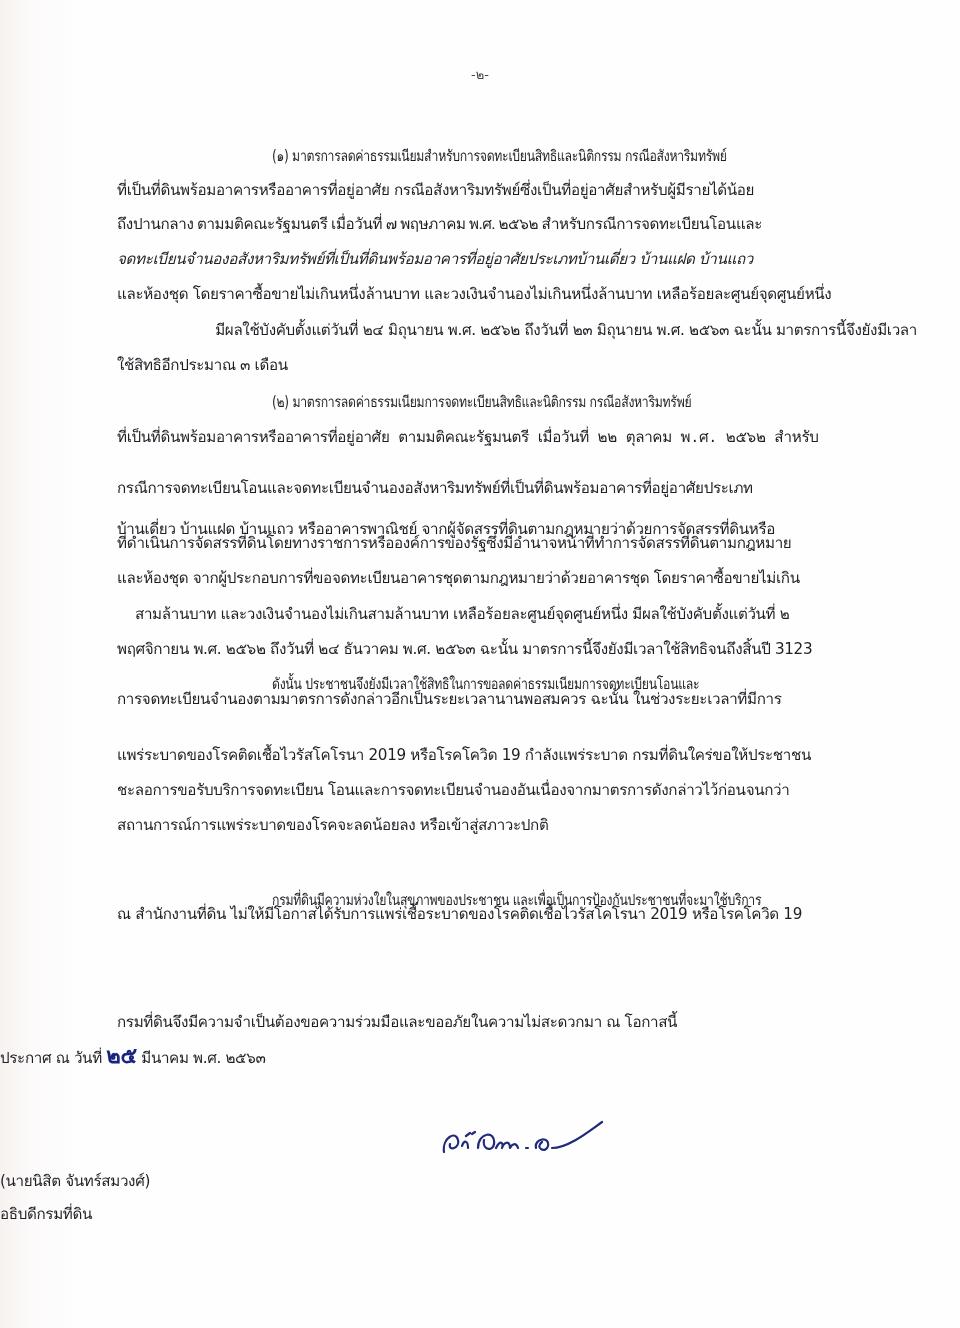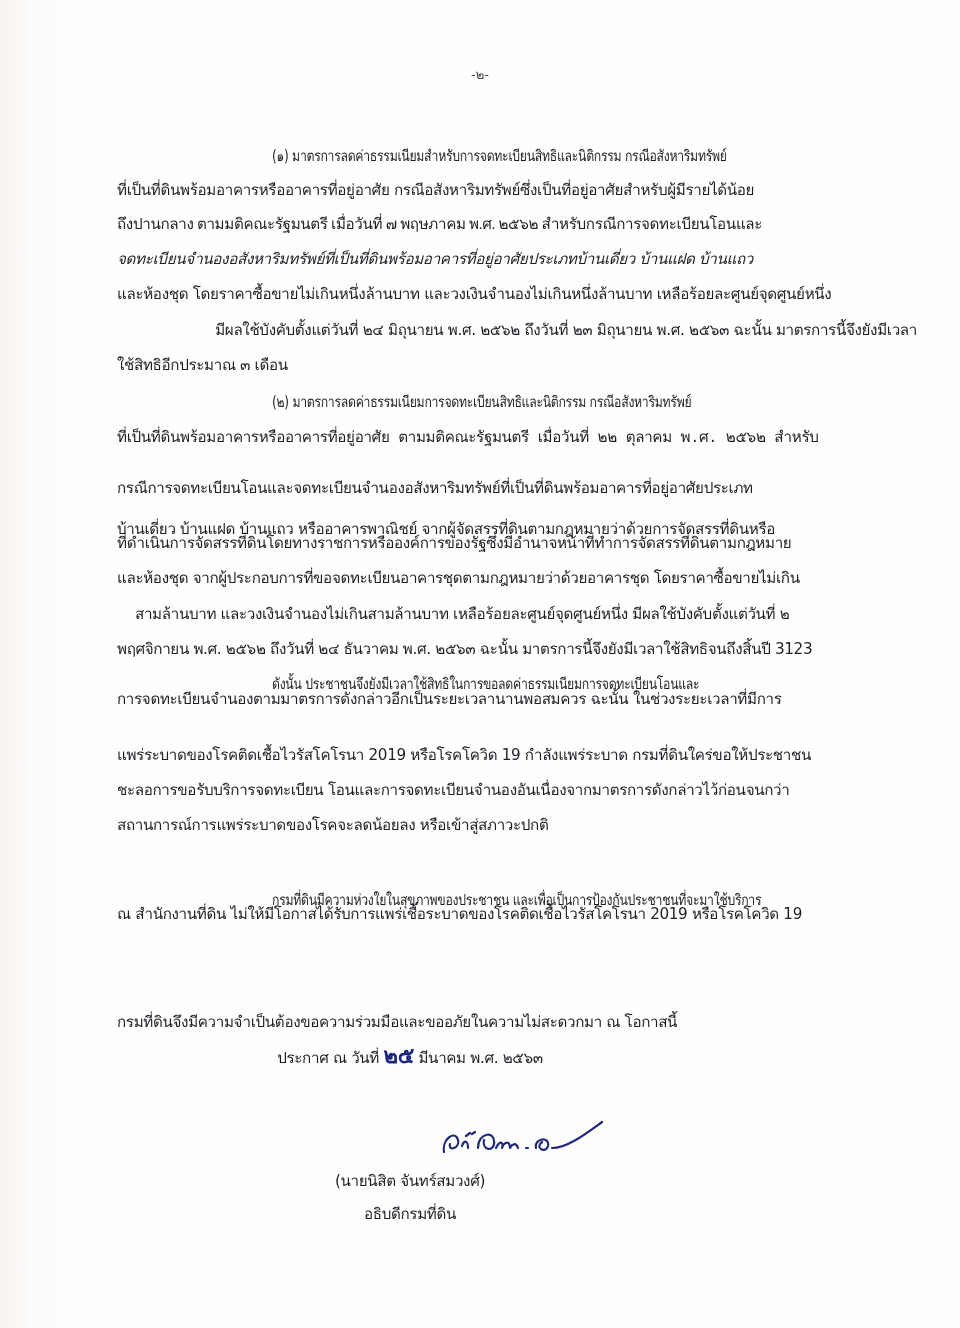--- a/index.html
+++ b/index.html
@@ -18,21 +18,21 @@
       position: absolute; top: 64px; left: 0; width: 960px; text-align: center;
       font-size: 13px; color: #444;
     }
     .line {
       position: absolute; left: 117px; width: 800px;
       font-size: 15.2px; line-height: 20px; white-space: nowrap;
       letter-spacing: -0.35px;
       transform-origin: left center;
     }
     .indent { left: 272px; }
-    .center { left: 0; width: 820px; text-align: center; }
+    .center { left: 0; width: 820px; }
     .date-day {
       color: #1a237e; font-weight: bold; font-size: 22px;
     }
     .signature {
       position: absolute; left: 438px; top: 1118px; width: 170px; height: 42px;
     }
   </style>
 </head>
 <body>
 

